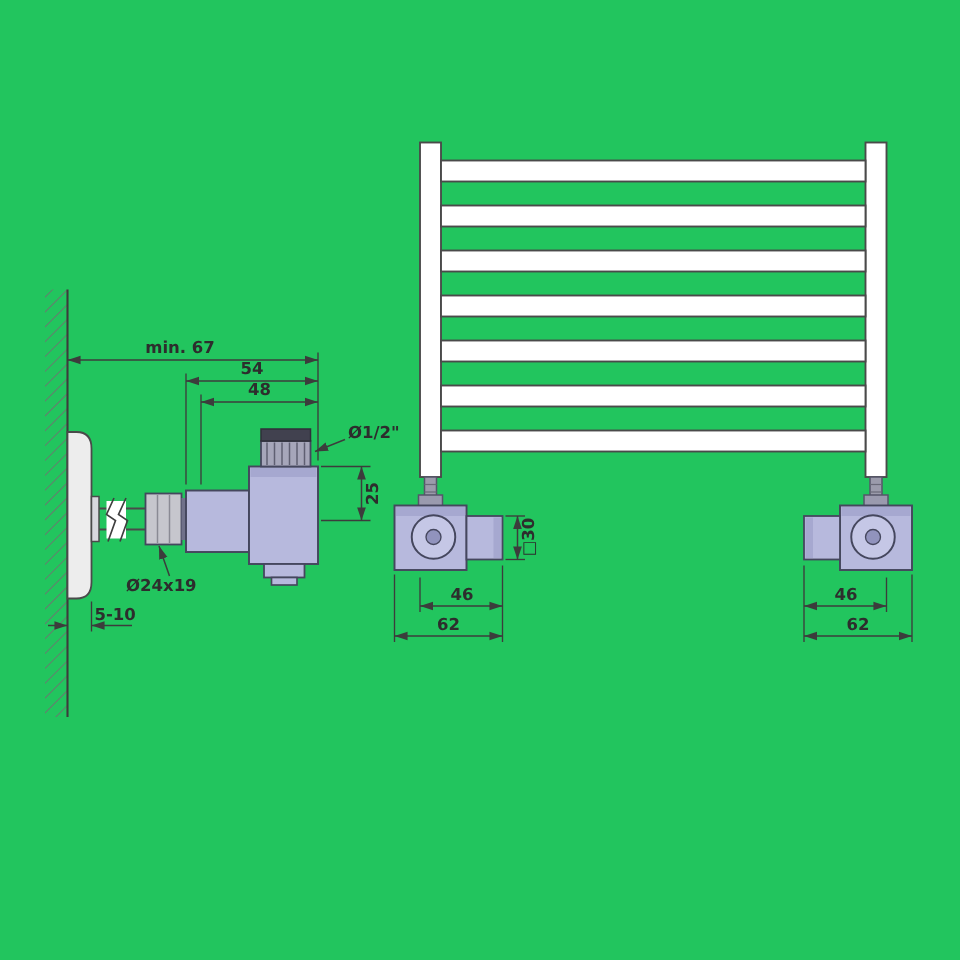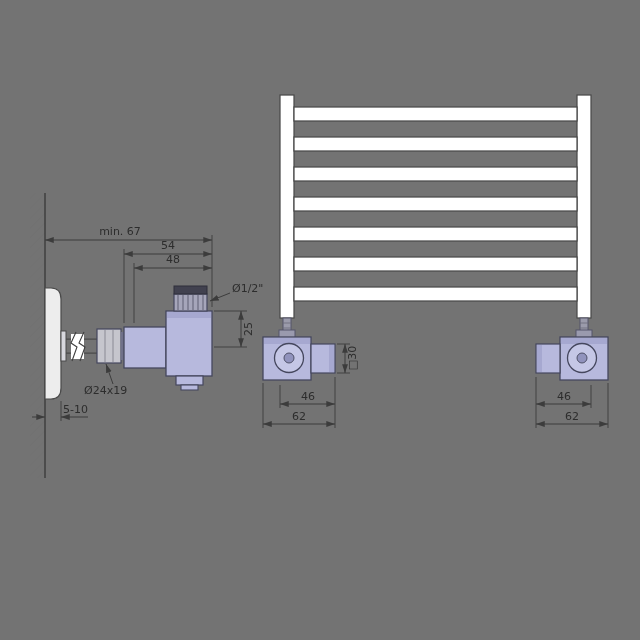--- a/index.html
+++ b/index.html
@@ -1,16 +1,16 @@
 <!DOCTYPE html>
 <html><head>
 <meta charset="utf-8">
 <style>
   html,body{margin:0;padding:0;background:#ffffff;}
-  .stage{width:640px;height:640px;position:relative;background:#737373;overflow:hidden;}
+  .stage{width:640px;height:640px;position:relative;background:#22c55e;overflow:hidden;font-weight:bold;}
   svg{display:block;}
   svg text{font-family:"DejaVu Sans","Liberation Sans",sans-serif;font-size:11px;fill:#2d2d2d;}
   .dim{stroke:#3c3c3c;stroke-width:1;fill:none;}
   .ext{stroke:#3c3c3c;stroke-width:0.9;fill:none;}
   .radline{stroke:#4a4a4a;stroke-width:1.25;}
 </style>
 </head>
 <body>
 
 <div class="stage">

